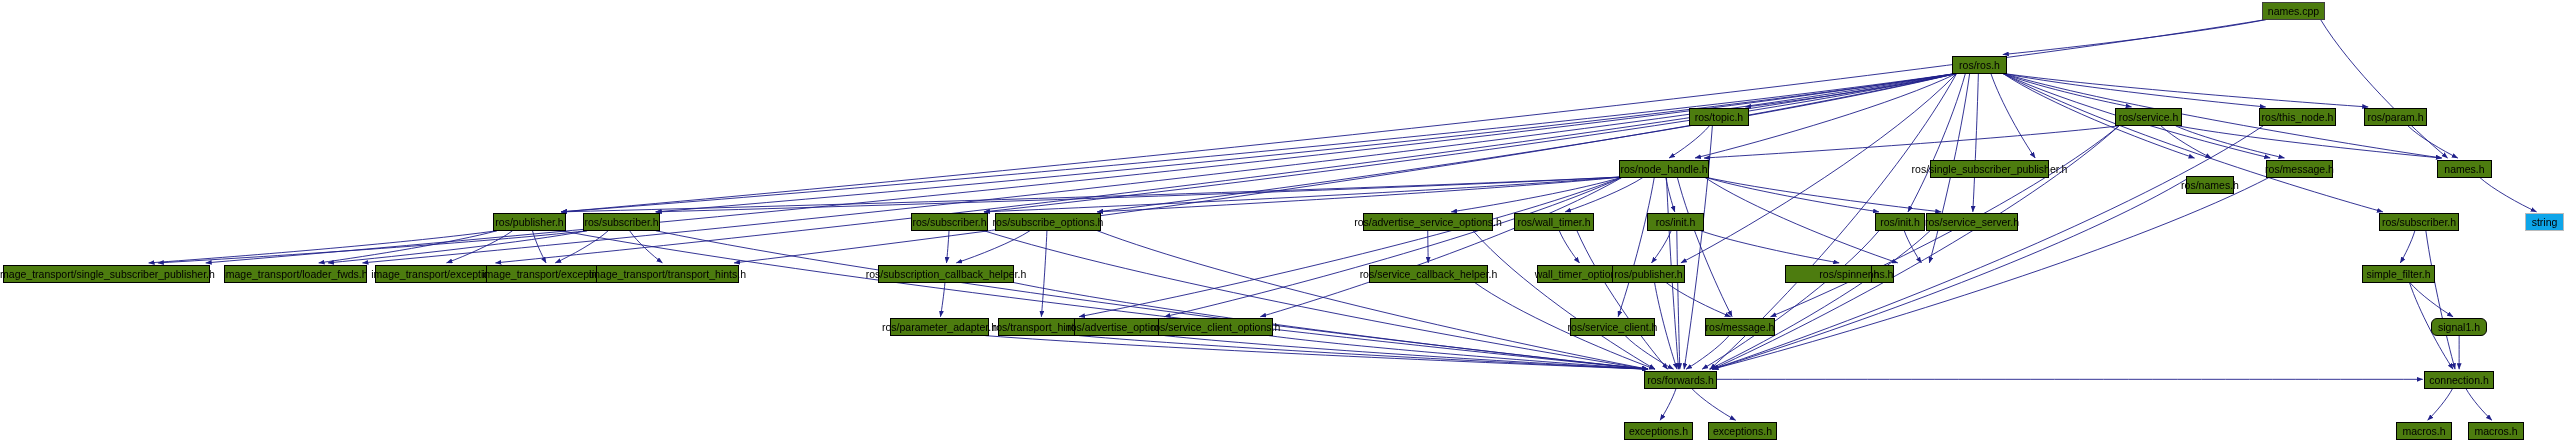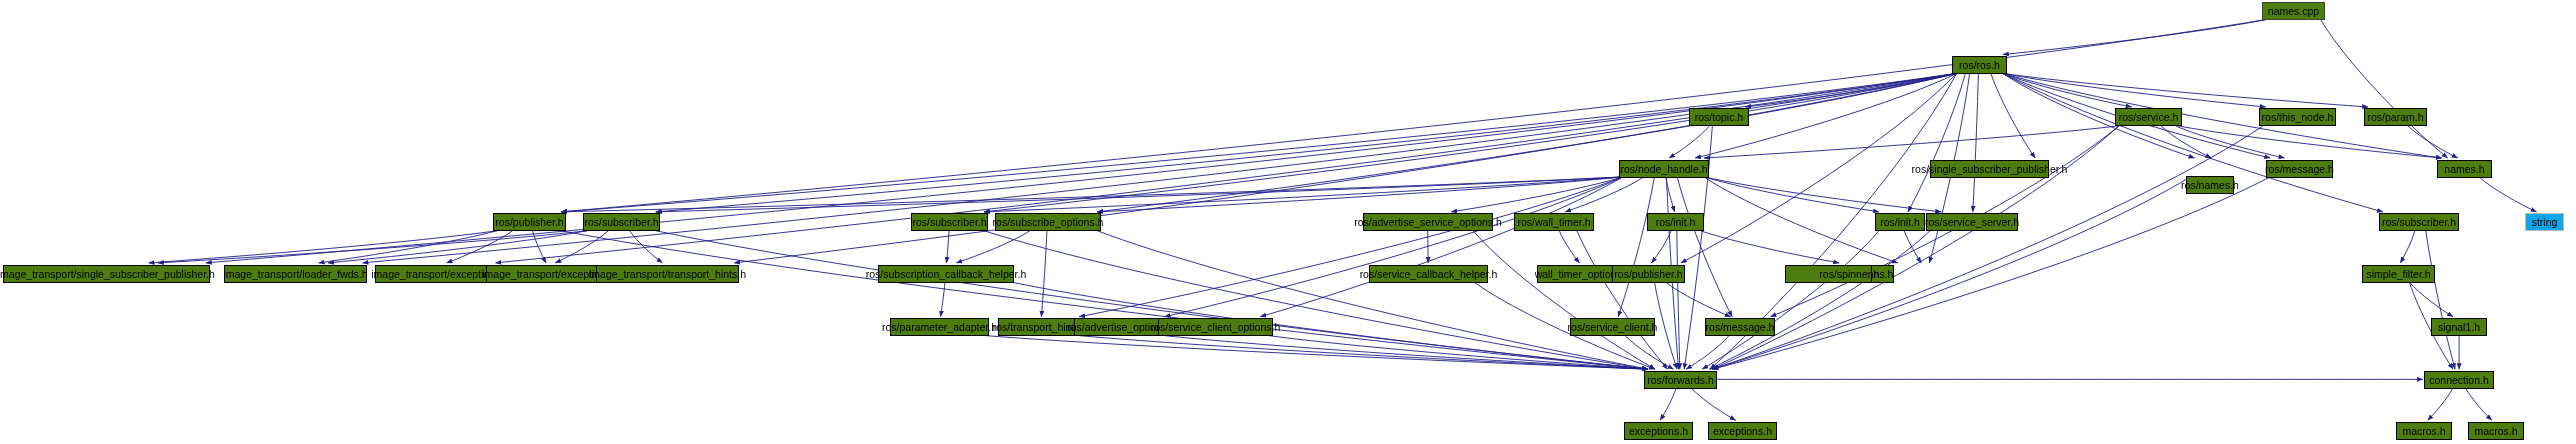--- a/index.html
+++ b/index.html
@@ -190,21 +190,21 @@
       <div class="node" style="left: 1612px; top: 265px; width: 73px;">ros/publisher.h</div>
       <div class="node" style="left: 1821px; top: 265px; width: 73px;">timer_options.h</div>
       <div class="node" style="left: 1785px; top: 265px; width: 87px; padding-left: 46px;">ros/spinner.h</div>
       <div class="node" style="left: 2362px; top: 265px; width: 73px;">simple_filter.h</div>
       <div class="node" style="left: 890px; top: 318px; width: 99px;">ros/parameter_adapter.h</div>
       <div class="node" style="left: 998px; top: 318px; width: 85px;">ros/transport_hints.h</div>
       <div class="node" style="left: 1074px; top: 318px; width: 95px;">ros/advertise_options.h</div>
       <div class="node" style="left: 1158px; top: 318px; width: 115px;">ros/service_client_options.h</div>
       <div class="node" style="left: 1570px; top: 318px; width: 85px;">ros/service_client.h</div>
       <div class="node" style="left: 1705px; top: 318px; width: 70px;">ros/message.h</div>
-      <div class="node" style="left: 2431px; top: 318px; width: 56px;">signal1.h</div>
+      <div class="node" style="left: 2431px; top: 318px; width: 56px; border-radius: 6px;">signal1.h</div>
       <div class="node" style="left: 1644px; top: 371px; width: 73px;">ros/forwards.h</div>
       <div class="node" style="left: 2424px; top: 371px; width: 70px;">connection.h</div>
       <div class="node" style="left: 1624px; top: 422px; width: 69px;">exceptions.h</div>
       <div class="node" style="left: 1708px; top: 422px; width: 69px;">exceptions.h</div>
       <div class="node" style="left: 2396px; top: 422px; width: 56px;">macros.h</div>
       <div class="node" style="left: 2468px; top: 422px; width: 56px;">macros.h</div>
     </div>
 </div>
 
 

